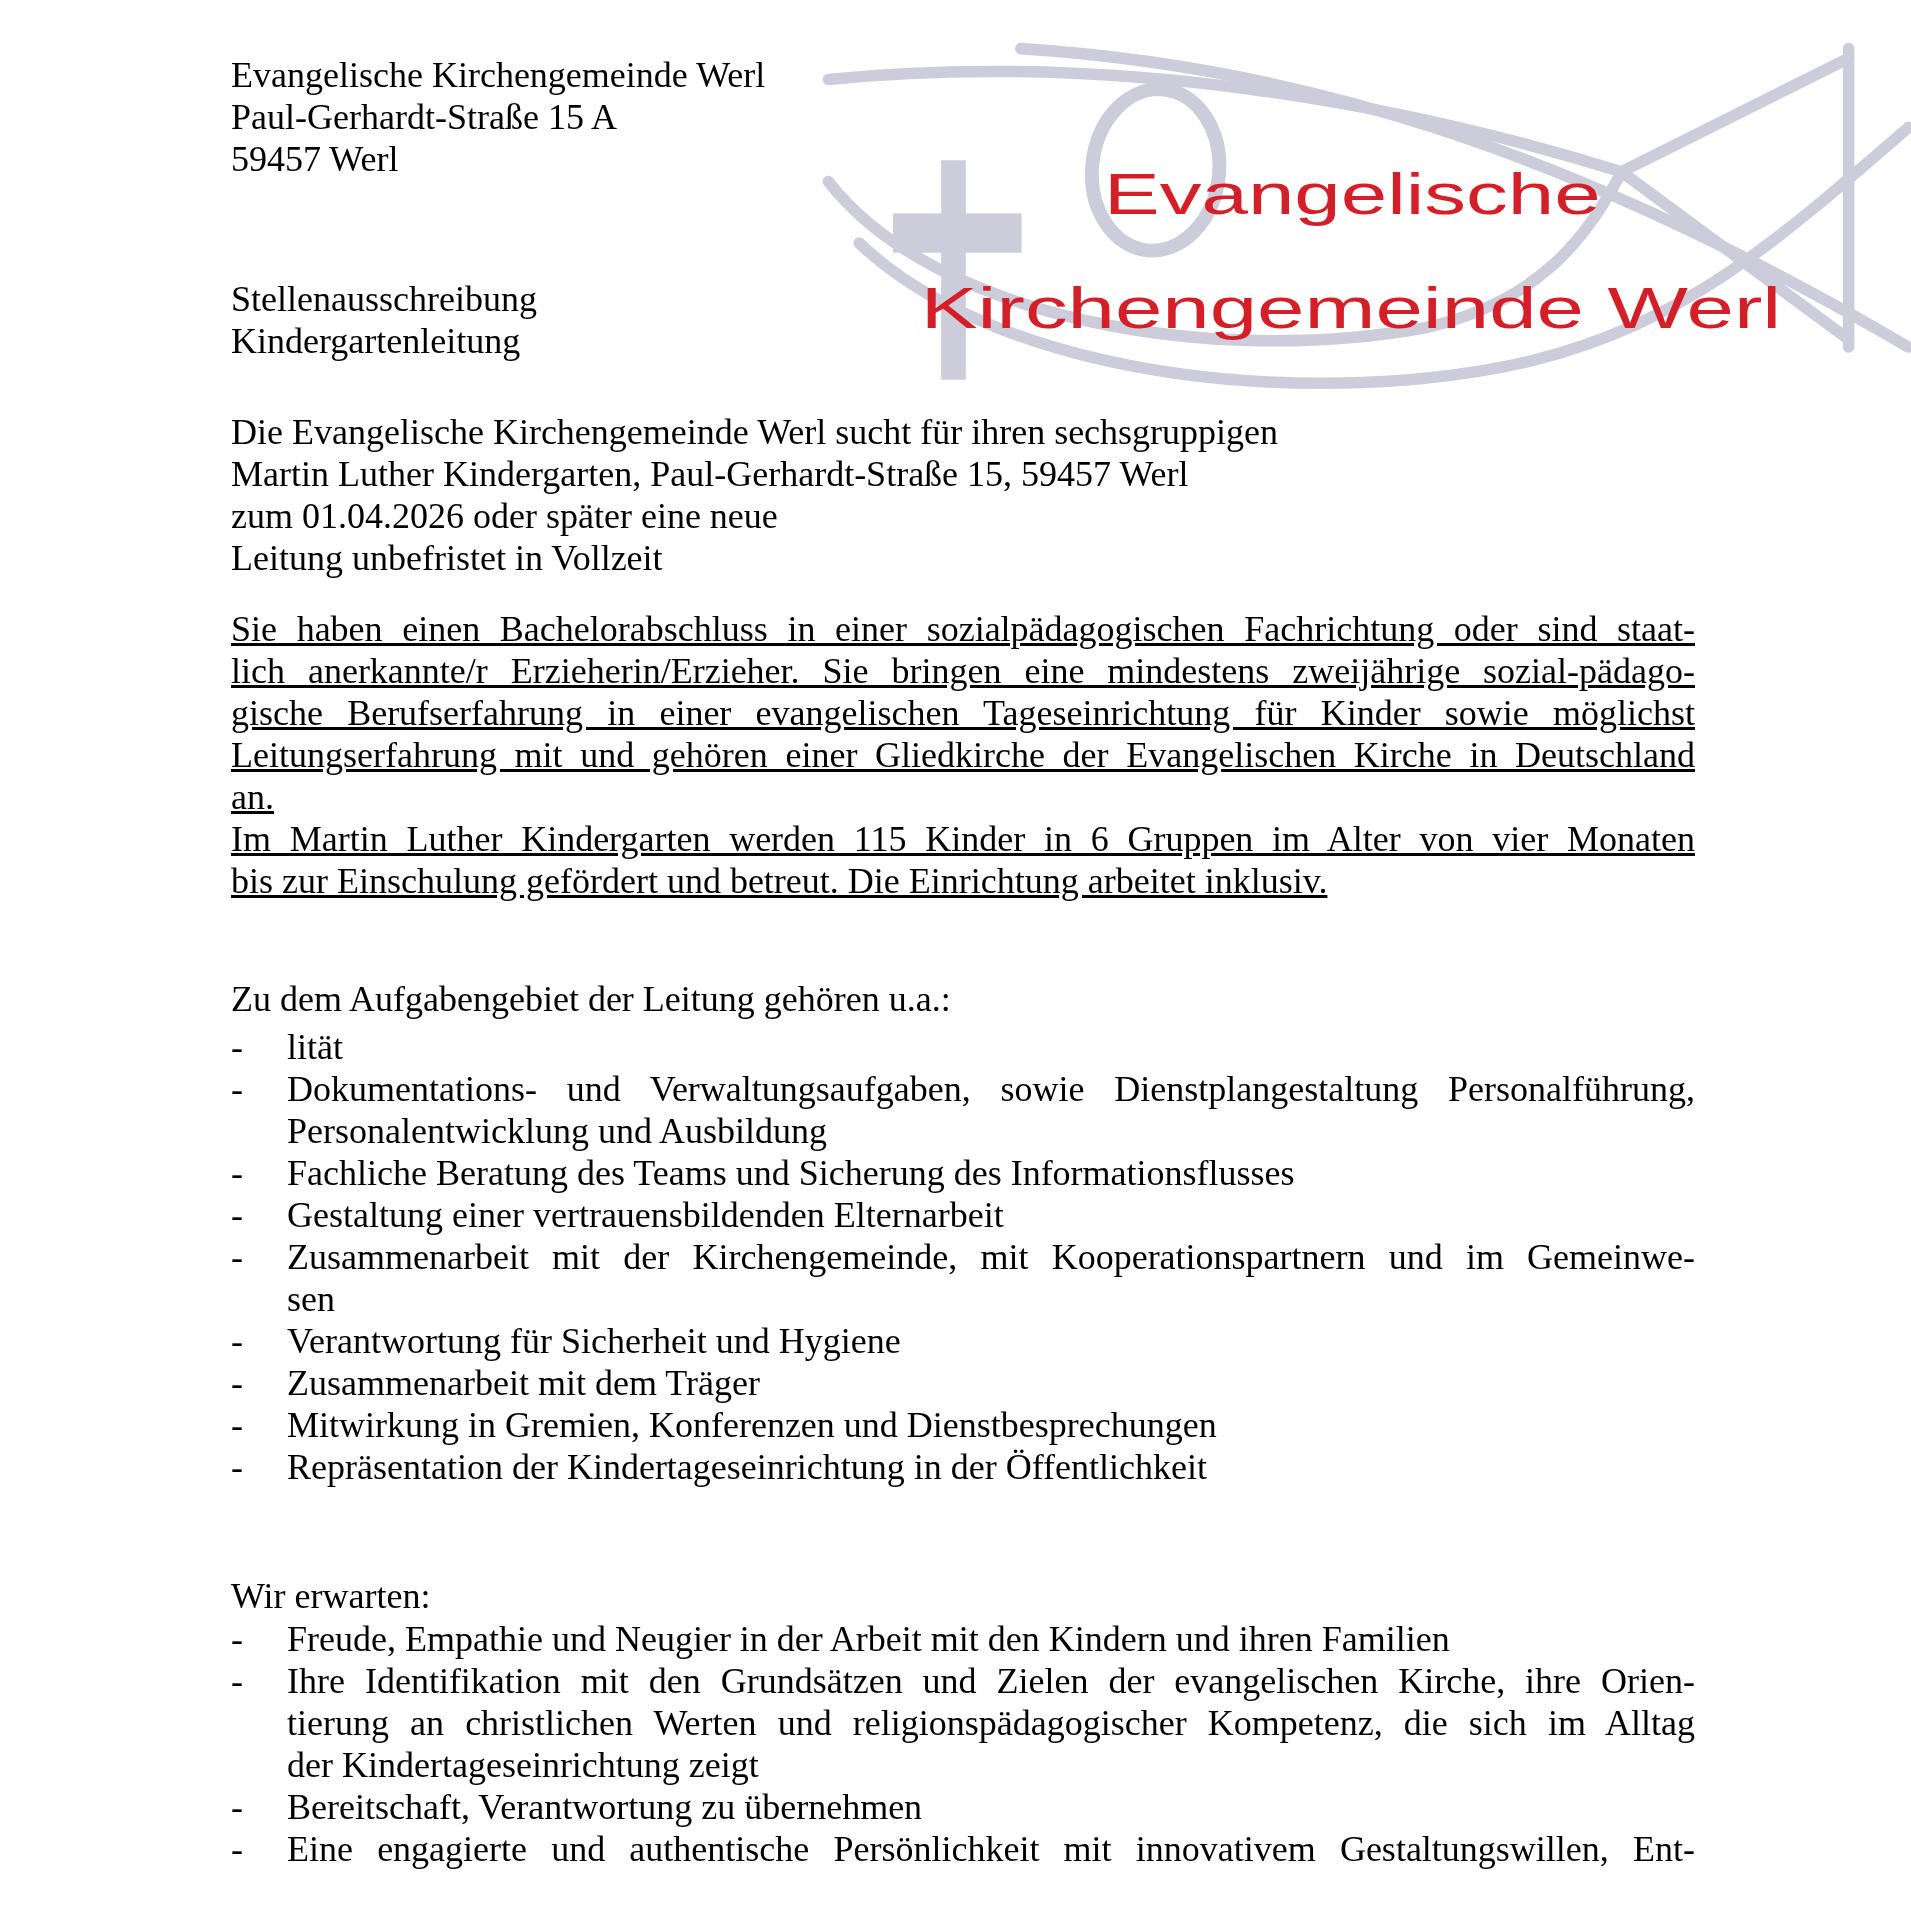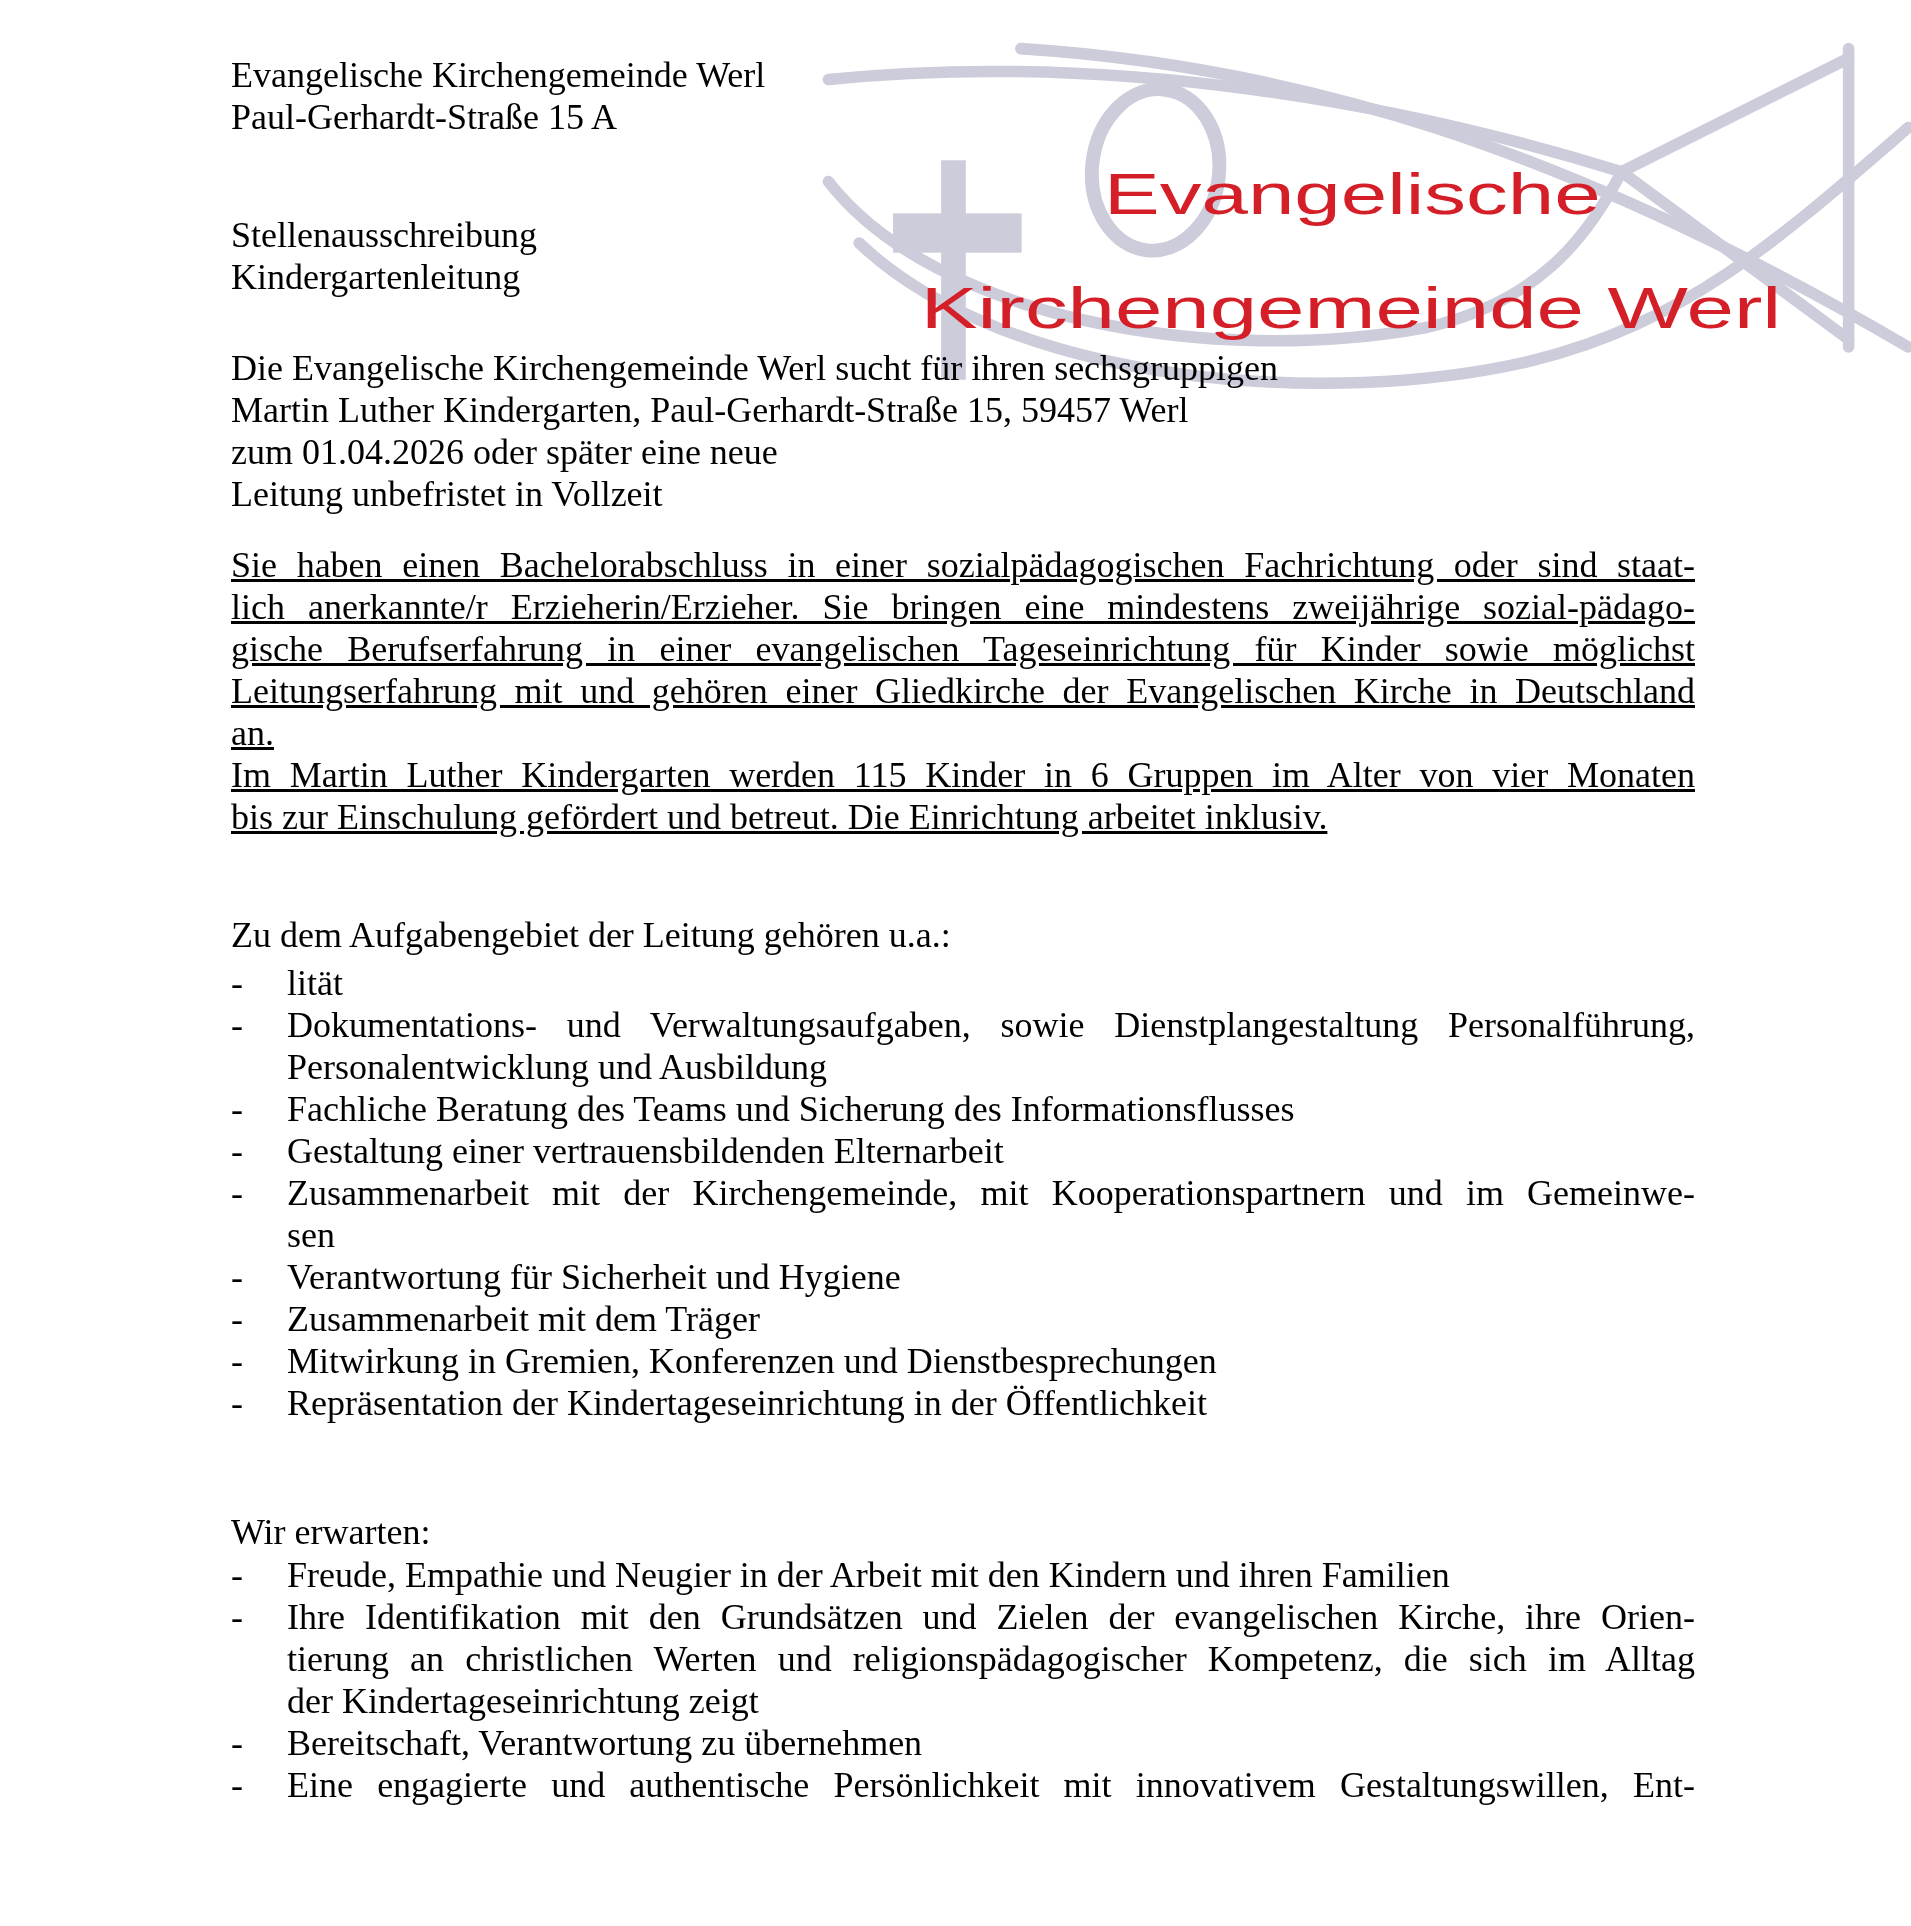--- a/index.html
+++ b/index.html
@@ -31,21 +31,21 @@
   
   .content {
     position: absolute;
     left: 231px;
     top: 0;
     width: 1464px;
     font-size: 36px;
     line-height: 42px;
   }
   .sender { margin-top: 54px; }
-  .doc-title { margin-top: 76px; }
+  .doc-title { margin-top: 98px; }
   .para1 { margin-top: 49px; }
   .para2 { margin-top: 29px; text-decoration: underline; }
   .tasks-heading { margin-top: 76px; }
   .tasks-list { margin-top: 5.8px; }
   .expect-heading { margin-top: 87px; }
   .expect-list { margin-top: 1.5px; }
 
   .line { white-space: nowrap; }
   .line.jline {
     white-space: normal;
@@ -87,20 +87,21 @@
       <text x="2866" y="555" font-family="Liberation Sans, sans-serif" font-size="150" fill="#d51f28" textLength="1290" lengthAdjust="spacingAndGlyphs">Evangelische</text>
       <text x="2390" y="850" font-family="Liberation Sans, sans-serif" font-size="150" fill="#d51f28" textLength="2235" lengthAdjust="spacingAndGlyphs">Kirchengemeinde Werl</text>
     </svg>
   </div>
 
   <div class="content">
 
     <div class="sender">
         <div class="line">Evangelische Kirchengemeinde Werl</div>
         <div class="line">Paul-Gerhardt-Straße 15 A</div>
+        <div class="line">59457 Werl</div>
       </div>
 
     <div class="doc-title">
         <div class="line">Stellenausschreibung</div>
         <div class="line">Kindergartenleitung</div>
       </div>
 
     <div class="para1">
         <div class="line">Die Evangelische Kirchengemeinde Werl sucht für ihren sechsgruppigen</div>
         <div class="line">Martin Luther Kindergarten, Paul-Gerhardt-Straße 15, 59457 Werl</div>

